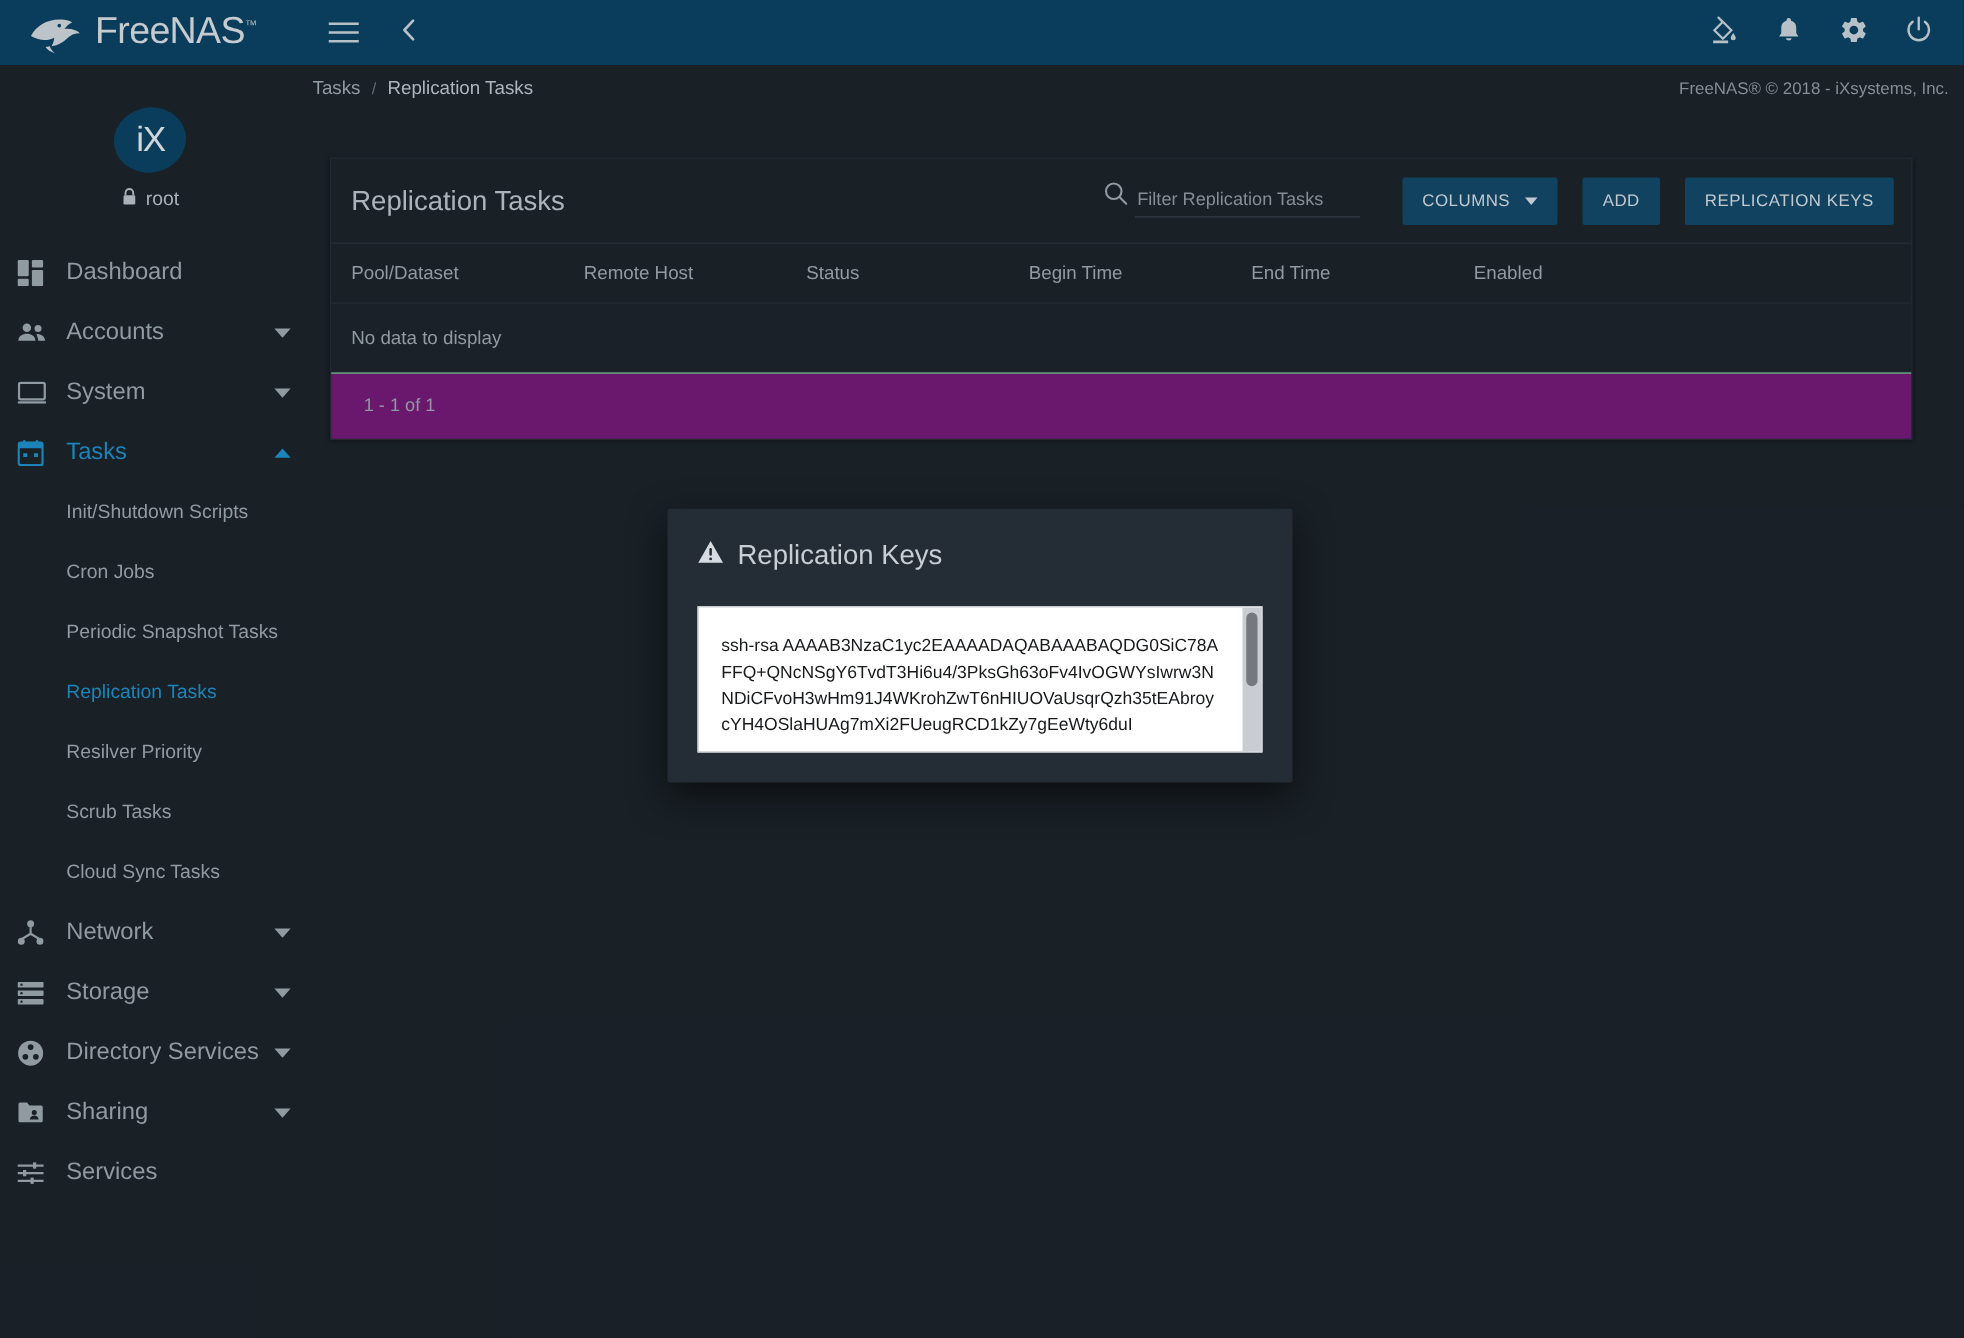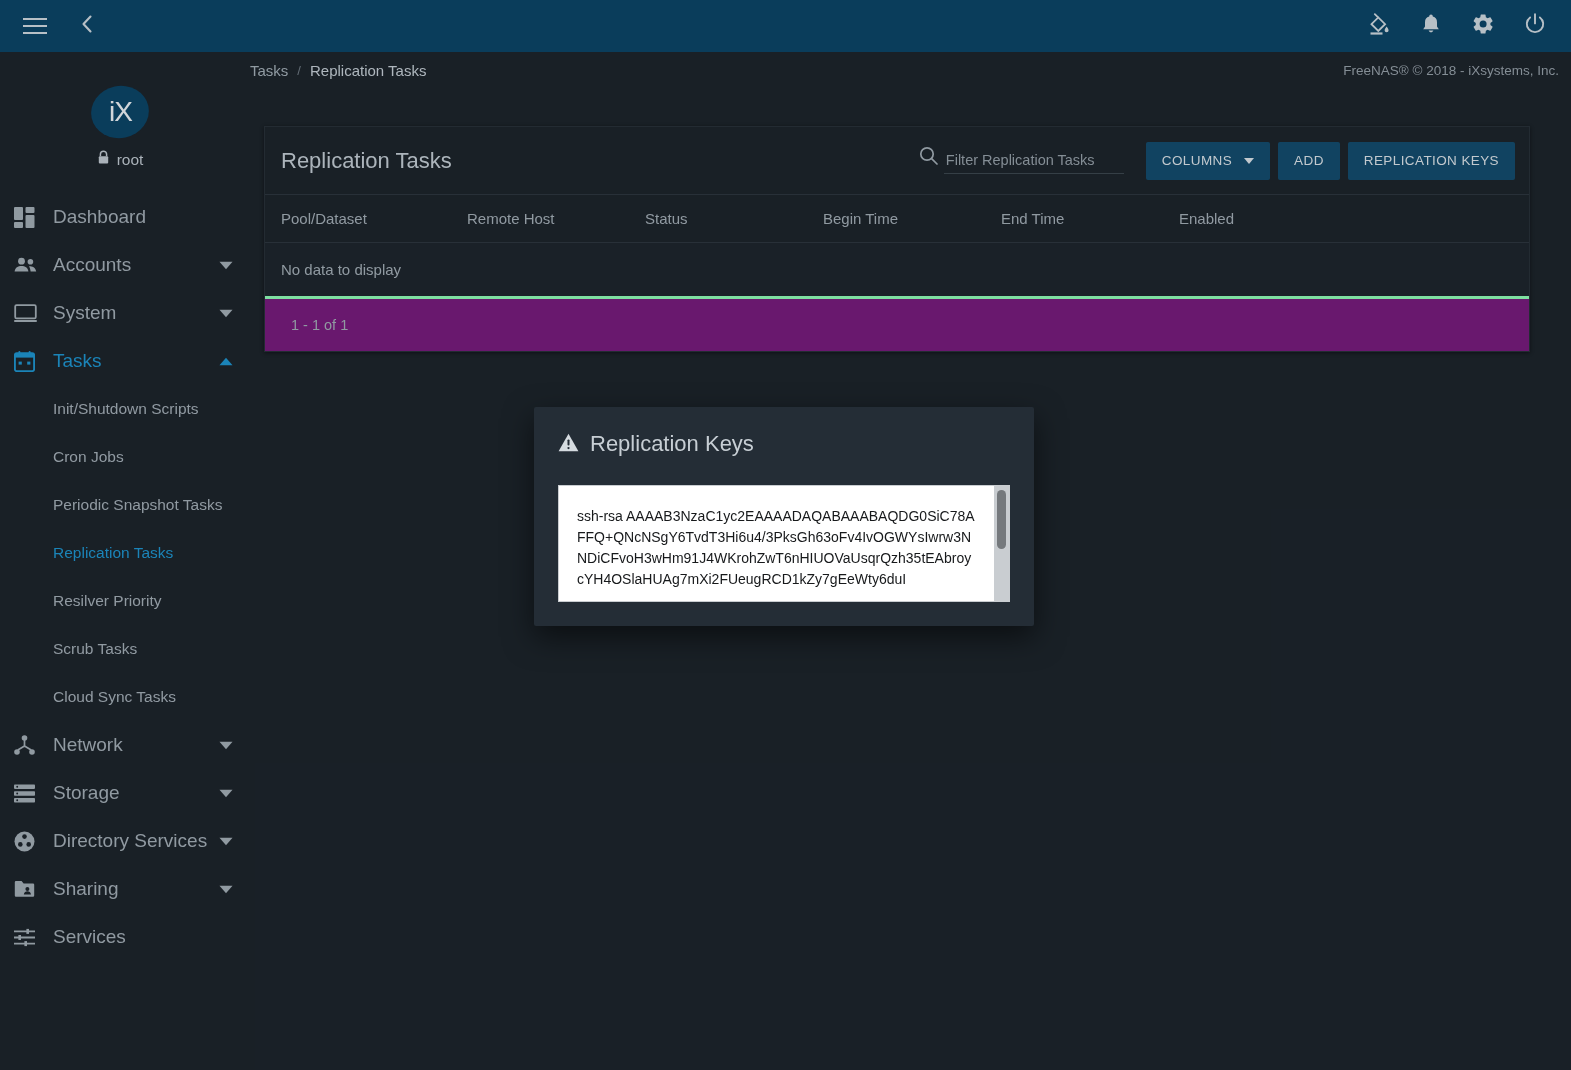--- a/index.html
+++ b/index.html
@@ -150,37 +150,37 @@
     padding: 4px 2px 5px 2px; outline: none;
   }
   #filter-input::placeholder { color: #8d979f; }
   .tb-actions { display: flex; align-items: center; gap: 8px; margin-left: 22px; }
   .tb-btn {
     background: #134868; color: #cfd6db;
     border: none; height: 38px; padding: 0 16px;
     font-size: 13.5px; letter-spacing: 0.4px;
     font-family: "Liberation Sans", sans-serif;
     cursor: pointer; border-radius: 2px;
-    display: flex; align-items: center; gap: 12px;
+    display: flex; align-items: center; gap: 12px; margin-left: 12px;
   }
   .tb-btn .caret {
     width: 0; height: 0;
     border-left: 5px solid transparent; border-right: 5px solid transparent;
     border-top: 6px solid #cfd6db;
   }
   #table-head {
     height: 48px; display: flex; align-items: center;
     padding: 0 16px; border-bottom: 1px solid #2b343c;
   }
   #table-head .th {
     font-size: 15px; color: #9aa4ac;
   }
   #empty-row {
     height: 56px; display: flex; align-items: center;
-    padding: 0 16px; border-bottom: 3px solid #86efac;
+    padding: 0 16px; border-bottom: 1px solid #86efac;
     font-size: 15px; color: #9aa4ac;
     background: #1c242b;
     text-align: right;
   }
   #paginator {
     height: 52px; display: flex; align-items: center;
     padding: 0 16px 0 26px;
     font-size: 14.5px; color: #9aa4ac;
     background: #701a75;
   }
@@ -238,20 +238,34 @@
     font-size: 14.5px; letter-spacing: 0.5px;
     font-family: "Liberation Sans", sans-serif;
     cursor: pointer; border-radius: 2px; font-weight: 400;
   }
 </style>
 </head>
 <body>
 
 <div id="topbar">
 
+  <div id="brand">
+    <span id="brand-logo">
+      <svg viewBox="0 0 64 48" width="44" height="34" aria-hidden="true">
+        <path d="M4 28 C10 16 24 8 40 9 C44 9 48 10 52 12 C48 14 45 17 43 20
+                 C50 19 57 21 61 25 C55 25 50 27 46 31 C42 35 36 39 28 40
+                 C30 36 31 33 31 30 C24 34 14 34 4 28 Z" fill="#c8d0d6"></path>
+        <circle cx="37" cy="16" r="2.1" fill="#0b4161"></circle>
+        <path d="M26 40 C27 43 29 46 32 48 C27 47 23 44 21 41 Z" fill="#c8d0d6"></path>
+      </svg>
+    </span>
+    <span id="brand-text">
+      <span>FreeNAS</span><span id="brand-tm">™</span>
+    </span>
+  </div>
 
   <div class="topbar-btn" id="hamburger">
     <span class="ham-lines">
         <i></i>
         <i></i>
         <i></i>
       </span>
   </div>
 
   <div class="topbar-btn" id="backchev">

